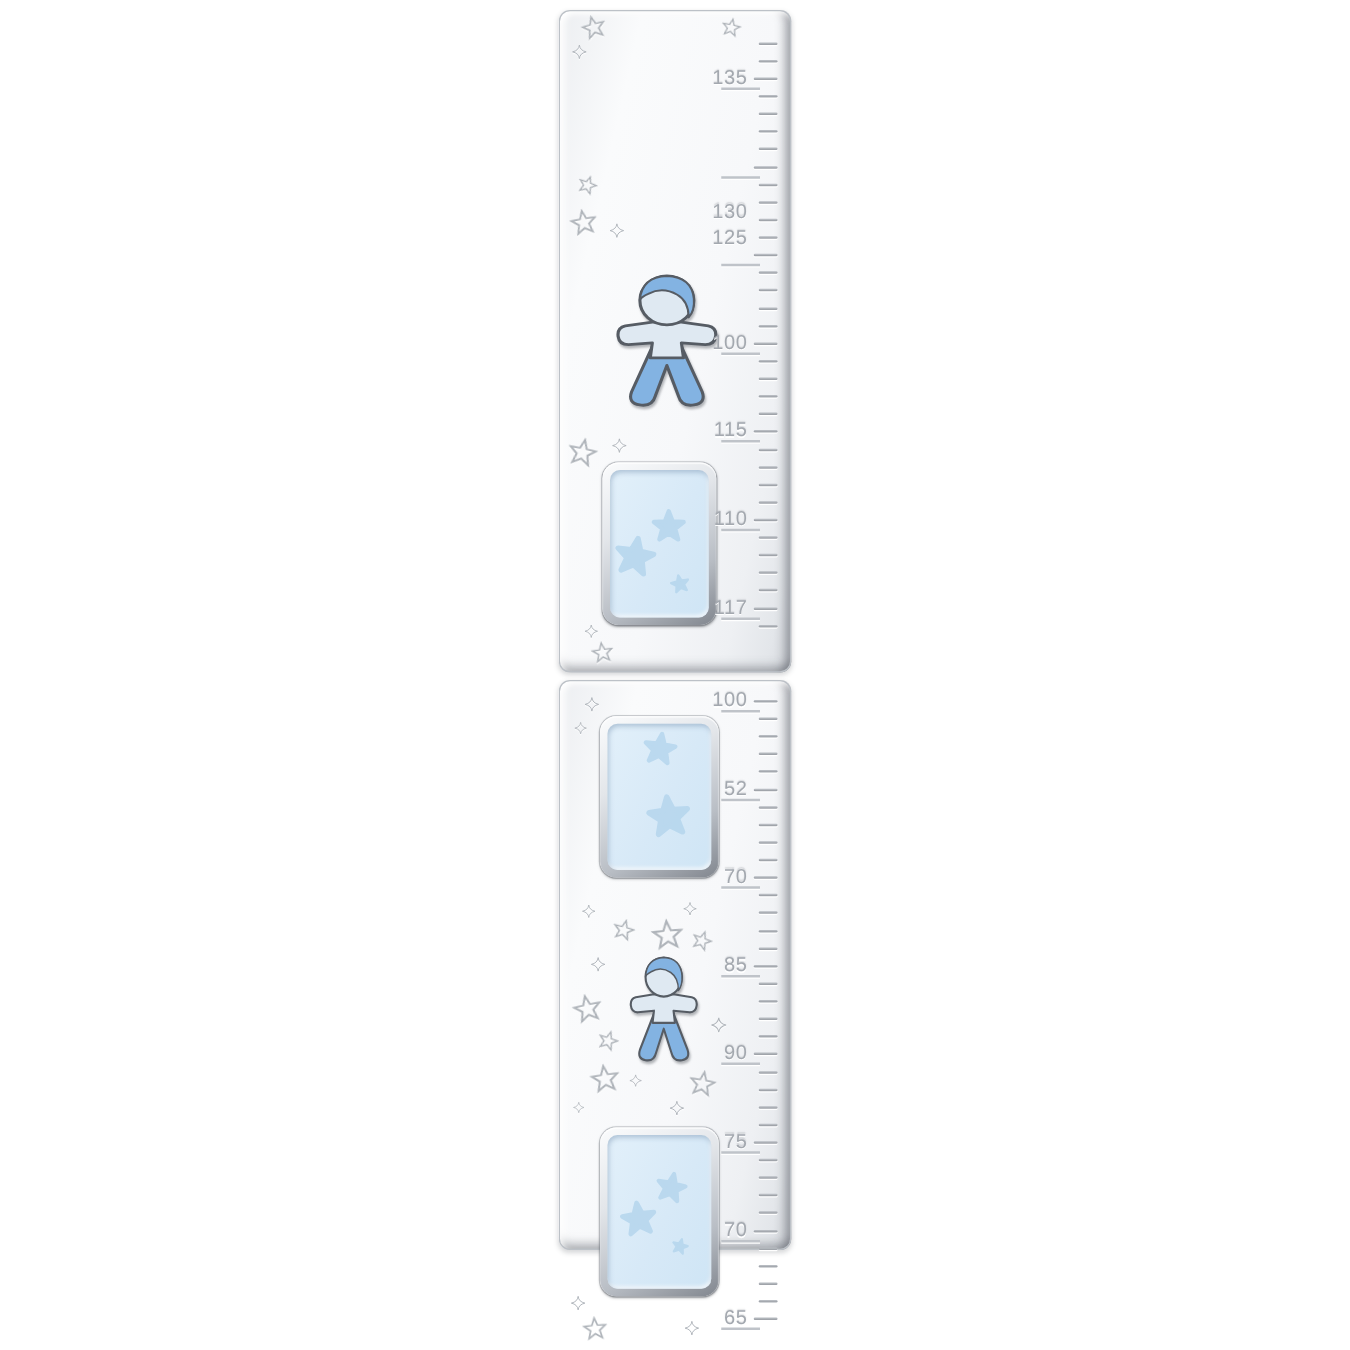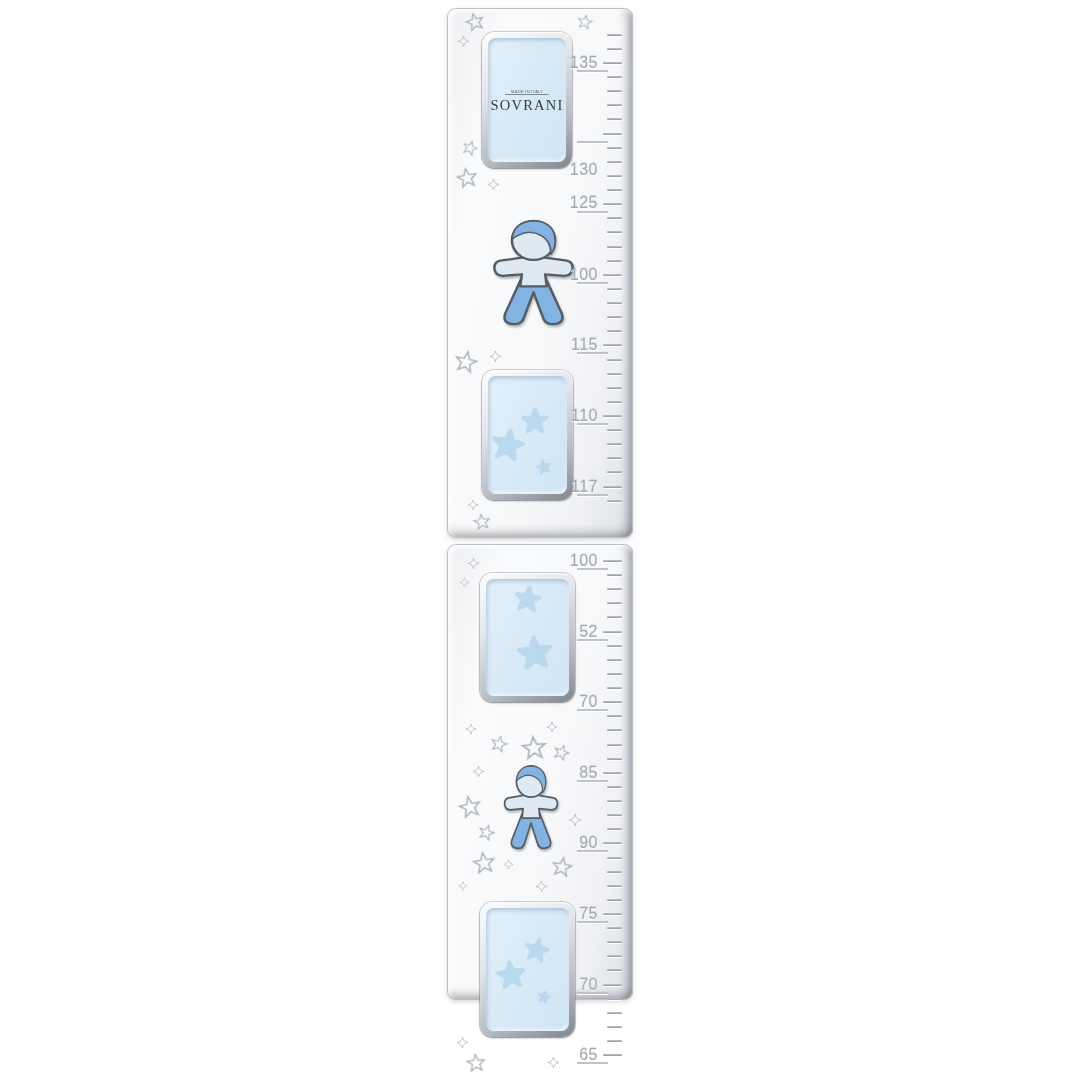--- a/index.html
+++ b/index.html
@@ -110,29 +110,20 @@
     <svg class="engraved" style="left:42px;top:342px;width:13px;height:13px">
         <use href="#spark4" stroke="var(--engraving-gray,#aeb3b9)" stroke-width="1.4" fill="none"></use>
       </svg>
     <svg class="engraved" style="left:20px;top:491px;width:12px;height:12px">
         <use href="#spark4" stroke="var(--engraving-gray,#aeb3b9)" stroke-width="1.4" fill="none"></use>
       </svg>
     <svg class="engraved" style="left:26px;top:505px;width:18px;height:18px;transform:rotate(-8deg)">
         <use href="#star5" stroke="var(--engraving-gray,#aeb3b9)" stroke-width="1.6" fill="none"></use>
       </svg>
 
-    <div class="pframe" style="left:35px;top:24px;width:90px;height:136px">
-      <div class="pglass">
-        <div class="brand-card">
-          <div class="brand-origin">MADE IN ITALY</div>
-          <div class="brand-rule"></div>
-          <div class="brand-name">SOVRANI</div>
-        </div>
-      </div>
-    </div>
 
     <svg class="boy" style="left:45px;top:209px;width:83px;height:113px">
         <use href="#boy"></use>
       </svg>
 
     <div class="pframe" style="left:35px;top:362px;width:91px;height:130px">
       <div class="pglass">
         <svg class="bstar" style="left:33px;top:31px;width:28px;height:28px">
             <use href="#bstar" fill="var(--insert-star-blue,#b7d7ee)" stroke="var(--insert-star-blue,#b7d7ee)" stroke-width="3" stroke-linejoin="round" opacity=".9"></use>
           </svg>
@@ -156,21 +147,21 @@
         <div class="tick minor" style="top: 96.36px;"></div>
         <div class="tick minor" style="top: 110.48px;"></div>
         <div class="tick major" style="top: 124.6px;"></div>
         <div class="mlabel" style="top: 125.6px; margin-top: 36px;">130</div>
         <div class="munder" style="top: 132.6px;"></div>
         <div class="tick minor" style="top: 138.72px;"></div>
         <div class="tick minor" style="top: 152.84px;"></div>
         <div class="tick minor" style="top: 166.96px;"></div>
         <div class="tick minor" style="top: 181.08px;"></div>
         <div class="tick major" style="top: 195.2px;"></div>
-        <div class="mlabel" style="top: 195px;">125</div>
+        <div class="mlabel" style="top: 183px;">125</div>
         <div class="munder" style="top: 203.2px;"></div>
         <div class="tick minor" style="top: 209.32px;"></div>
         <div class="tick minor" style="top: 223.44px;"></div>
         <div class="tick minor" style="top: 237.56px;"></div>
         <div class="tick minor" style="top: 251.68px;"></div>
         <div class="tick major" style="top: 265.8px;"></div>
         <div class="mlabel" style="top: 266.8px;">100</div>
         <div class="munder" style="top: 273.8px;"></div>
         <div class="tick minor" style="top: 279.92px;"></div>
         <div class="tick minor" style="top: 294.04px;"></div>

